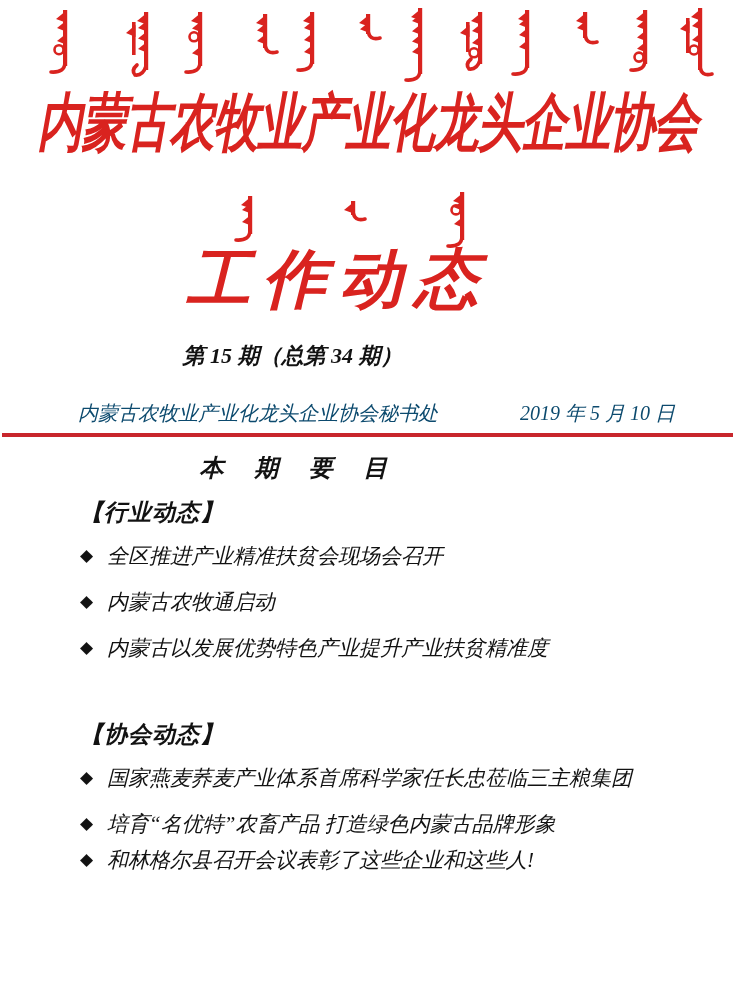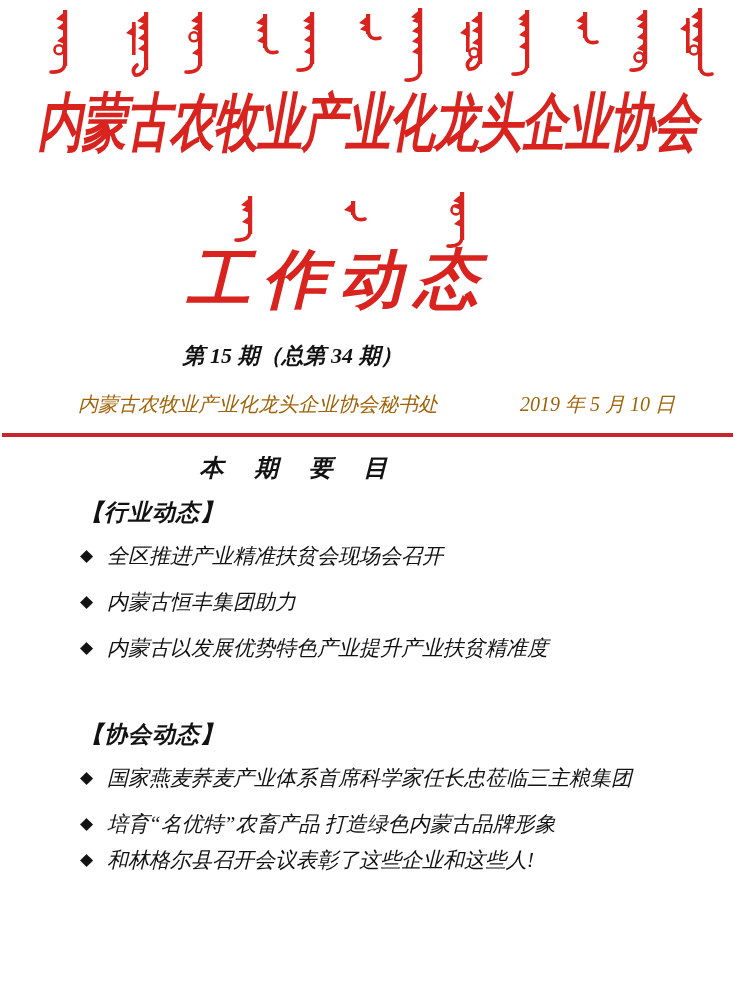--- a/index.html
+++ b/index.html
@@ -8,22 +8,22 @@
   svg.mn{position:absolute;left:0;width:735px;display:block;}
   #mn-row1{top:4px;height:84px;}
   #mn-row2{top:188px;height:62px;}
   .assoc{position:absolute;top:92px;left:0;width:735px;text-align:center;
          font-weight:bold;font-size:45px;line-height:1;letter-spacing:-1px;color:#d9231f;
          transform:scaleY(1.40);transform-origin:center top;white-space:nowrap;}
   .btitle{position:absolute;top:246px;left:0;width:677px;text-align:center;
           font-weight:bold;font-size:64px;line-height:1.05;letter-spacing:12px;color:#d9231f;white-space:nowrap;}
   .issue{position:absolute;top:341px;left:0;width:585px;text-align:center;
          font-weight:bold;font-size:22px;color:#121212;}
-  .pubrow{position:absolute;top:391px;left:78px;right:60px;display:flex;
-          justify-content:space-between;font-size:20px;color:#a16207;}
+  .pubrow{position:absolute;top:400px;left:78px;right:60px;display:flex;
+          justify-content:space-between;font-size:20px;color:#0c4a6e;}
   .rule{position:absolute;top:433px;left:2px;right:2px;height:4px;background:#c8262c;}
   .toc-head{position:absolute;top:452px;left:0;width:599px;text-align:center;
             font-family:"Liberation Sans","DejaVu Sans",sans-serif;
             font-weight:bold;font-size:24px;letter-spacing:12px;color:#121212;}
   .toc{position:absolute;top:498px;left:80px;right:46px;color:#121212;}
   .sec-head{font-family:"Liberation Sans","DejaVu Sans",sans-serif;
             font-weight:bold;font-size:23px;line-height:28px;letter-spacing:1px;margin:0;}
   .sec-head.sec2{margin-top:56px;}
   .item{font-size:21px;line-height:29px;margin:16px 0 0;max-width:592px;}
   .item .dia{font-size:17px;margin-right:14px;position:relative;top:-2px;}
@@ -142,21 +142,21 @@
   <div class="rule"></div>
 
   <div class="toc-head">本 期 要 目</div>
 
   <div class="toc">
 
     <p class="sec-head">【行业动态】</p>
 
     <p class="item"><span class="dia">◆</span><span>全区推进产业精准扶贫会现场会召开</span></p>
 
-    <p class="item"><span class="dia">◆</span><span>内蒙古恒丰集团助力</span></p>
+    <p class="item"><span class="dia">◆</span><span>内蒙古农牧通启动</span></p>
 
     <p class="item"><span class="dia">◆</span><span>内蒙古以发展优势特色产业提升产业扶贫精准度</span></p>
 
     <p class="sec-head sec2">【协会动态】</p>
 
     <p class="item"><span class="dia">◆</span><span>国家燕麦荞麦产业体系首席科学家任长忠莅临三主粮集团</span></p>
 
     <p class="item"><span class="dia">◆</span><span>培育“名优特”农畜产品 打造绿色内蒙古品牌形象</span></p>
 
 

